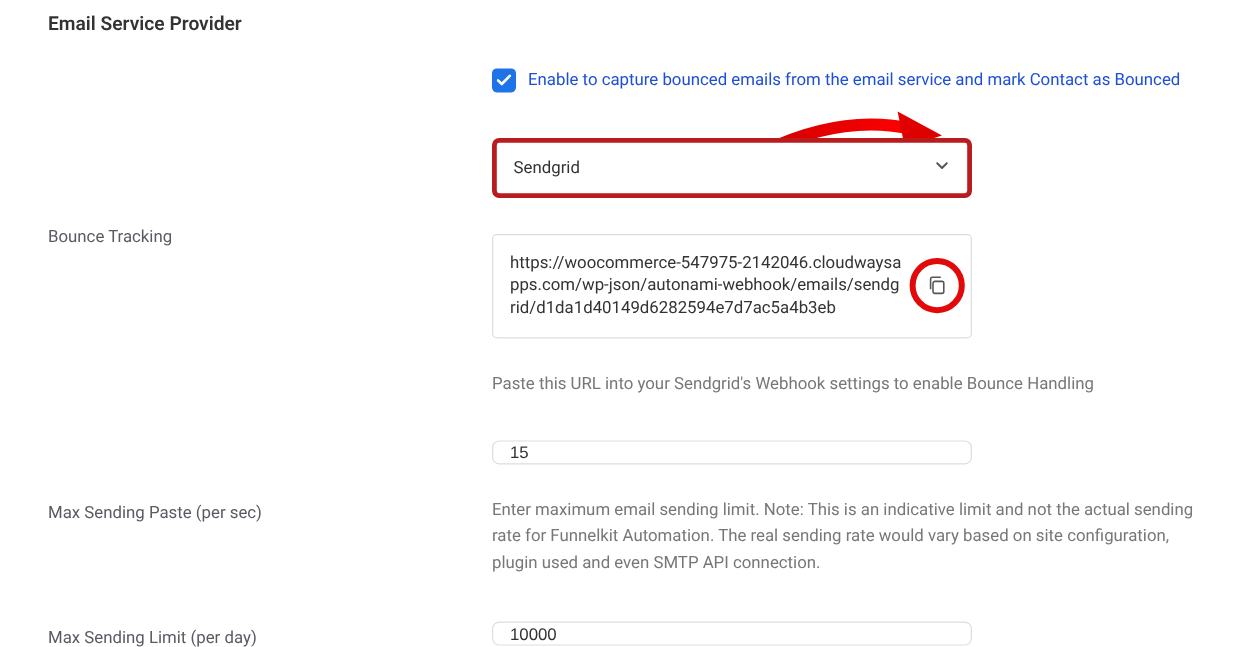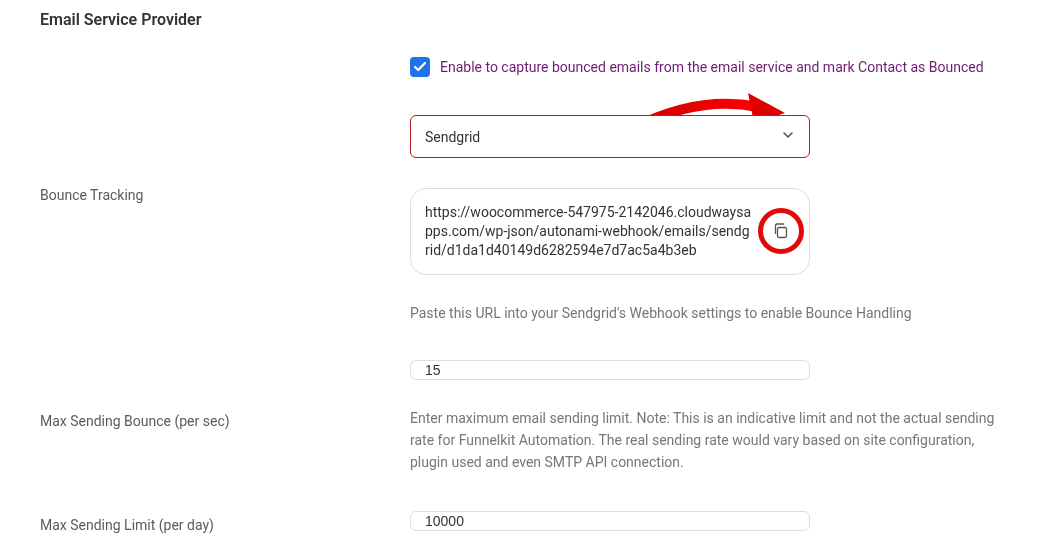--- a/index.html
+++ b/index.html
@@ -43,51 +43,51 @@
       border-radius: 4px;
       background: #1e73e8;
       display: flex;
       align-items: center;
       justify-content: center;
       cursor: pointer;
       flex-shrink: 0;
     }
     .checkbox svg { display:block; }
     .checkbox-label {
-      color: #701a75;
+      color: #1d4ed8;
       font-size: 14px;
     }
     .select-wrapper {
       position: relative;
       width: 400px;
       margin-top: 38px;
     }
     .select-box {
       width: 100%;
       padding: 12px 14px;
-      border: 1px solid #b91c1c;
+      border: 4px solid #b91c1c;
       border-radius: 6px;
       font-size: 14px;
       color: #333;
       background: #fff;
       display: flex;
       justify-content: space-between;
       align-items: center;
       cursor: pointer;
     }
     .chevron {
       color: #666;
     }
     .url-box {
       position: relative;
       width: 400px;
       margin-top: 30px;
       padding: 14px 56px 14px 14px;
       border: 1px solid #ddd;
-      border-radius: 16px;
+      border-radius: 4px;
       font-size: 14px;
       color: #333;
       line-height: 1.35;
       word-wrap: break-word;
       word-break: break-all;
     }
     .copy-btn {
       position: absolute;
       right: 10px;
       top: 50%;
@@ -187,21 +187,21 @@
       </div>
       <div class="copy-highlight"></div>
     </div>
     <div class="help-text">Paste this URL into your Sendgrid's Webhook settings to enable Bounce Handling</div>
   </div>
 </div>
 
 <div class="spacer"></div>
 
 <div class="form-row">
-  <div class="label-col">Max Sending Bounce (per sec)</div>
+  <div class="label-col">Max Sending Paste (per sec)</div>
   <div class="field-col">
     <input class="text-input" type="text" value="15" style="">
     <div class="help-text">Enter maximum email sending limit. Note: This is an indicative limit and not the actual sending rate for Funnelkit Automation. The real sending rate would vary based on site configuration, plugin used and even SMTP API connection.</div>
   </div>
 </div>
 
 <div class="spacer"></div>
 
 <div class="form-row">
   <div class="label-col">Max Sending Limit (per day)</div>

